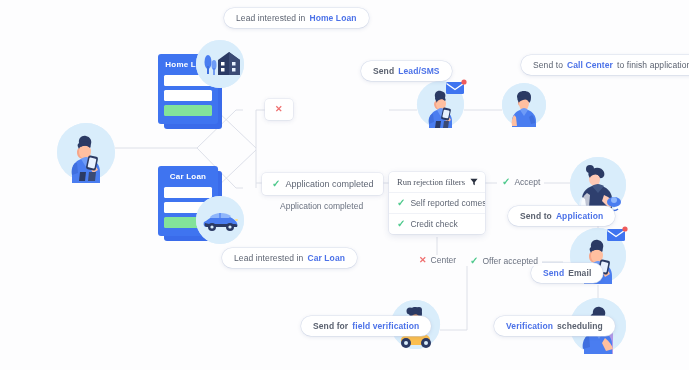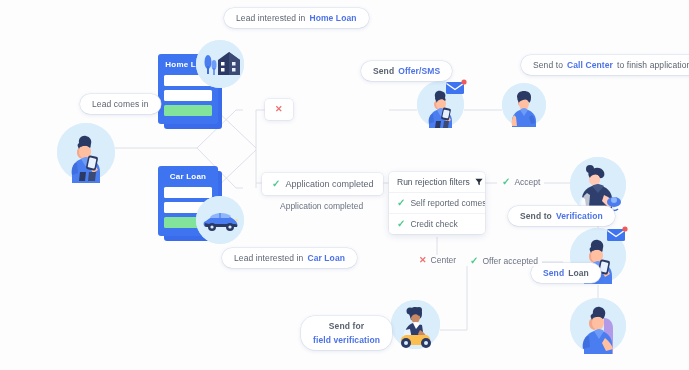--- a/index.html
+++ b/index.html
@@ -65,21 +65,21 @@
     border-radius: 4px;
     box-shadow: 0 2px 7px rgba(40,60,120,.13), 0 0 0 .5px rgba(228,232,242,.95);
     overflow: hidden;
   }
   .filterpanel .row {
     display: flex; align-items: center; gap: 5px;
     padding: 5px 8px;
     font-size: 8.5px; color: #5f6674;
     white-space: nowrap;
   }
-  .filterpanel .row.head { justify-content: space-between; font-size: 8.5px; color: #4c5361; }
+  .filterpanel .row.head { justify-content: space-between; font-size: 8.5px; color: #4c5361; font-family: Liberation Serif, serif; }
   .filterpanel .row + .row { border-top: .5px solid #f0f2f7; }
   .funnel { width: 8px; height: 8px; flex: none; }
 
   
   .loancard { position: absolute; width: 60px; }
   .loancard .shadowedge {
     position: absolute; left: 6px; top: 5px; width: 58px; height: 100%;
     background: #3a6bea; border-radius: 3px;
   }
   .loancard .body {
@@ -328,55 +328,56 @@
       <circle cx="34" cy="31" r="1.6" fill="#d9edfb"></circle>
       <rect x="39" y="23" width="3" height="2" rx="1" fill="#ffe08a"></rect>
     </svg>
   </div>
 
   <div class="pill" style="left:224px; top:8px;">
     <span class="gray">Lead interested in</span>
     <span class="blue">Home  Loan</span>
   </div>
 
-  <div class="pill" style="left:80px; top:94px;">
-    <span class="gray">Lead comes in</span>
-  </div>
 
   <div class="pill" style="left:222px; top:248px;">
     <span class="gray">Lead interested in</span>
     <span class="blue">Car  Loan</span>
   </div>
 
   <div class="pill" style="left:361px; top:61px;">
     <span class="bold gray">Send</span>
-    <span class="blue">Offer/SMS</span>
+    <span class="blue">Lead/SMS</span>
   </div>
 
   <div class="pill" style="left:521px; top:55px;">
     <span class="gray">Send to</span>
     <span class="blue">Call Center</span>
     <span class="gray">to finish application</span>
   </div>
 
   <div class="pill" style="left:508px; top:206px;">
     <span class="bold gray">Send to</span>
-    <span class="blue">Verification</span>
+    <span class="blue">Application</span>
   </div>
 
   <div class="pill" style="left:531px; top:263px;">
     <span class="blue">Send</span>
-    <span class="bold gray">Loan</span>
-  </div>
-
-  <div class="pill" style="left:301px; top:316px;flex-direction:column;">
+    <span class="bold gray">Email</span>
+  </div>
+
+  <div class="pill" style="left:301px; top:316px;">
     <span class="bold gray">Send for</span>
     <span class="blue">field verification</span>
   </div>
 
+  <div class="pill" style="left:494px; top:316px;">
+    <span class="blue">Verification</span>
+    <span class="bold gray">scheduling</span>
+  </div>
 
   <div class="chip" style="left:265px; top:99px;">
     <span class="cross">✕</span>
   </div>
 
   <div class="chip" style="left:262px; top:173px;">
     <span class="tick">✓</span>
     <span>Application completed</span>
   </div>
 

